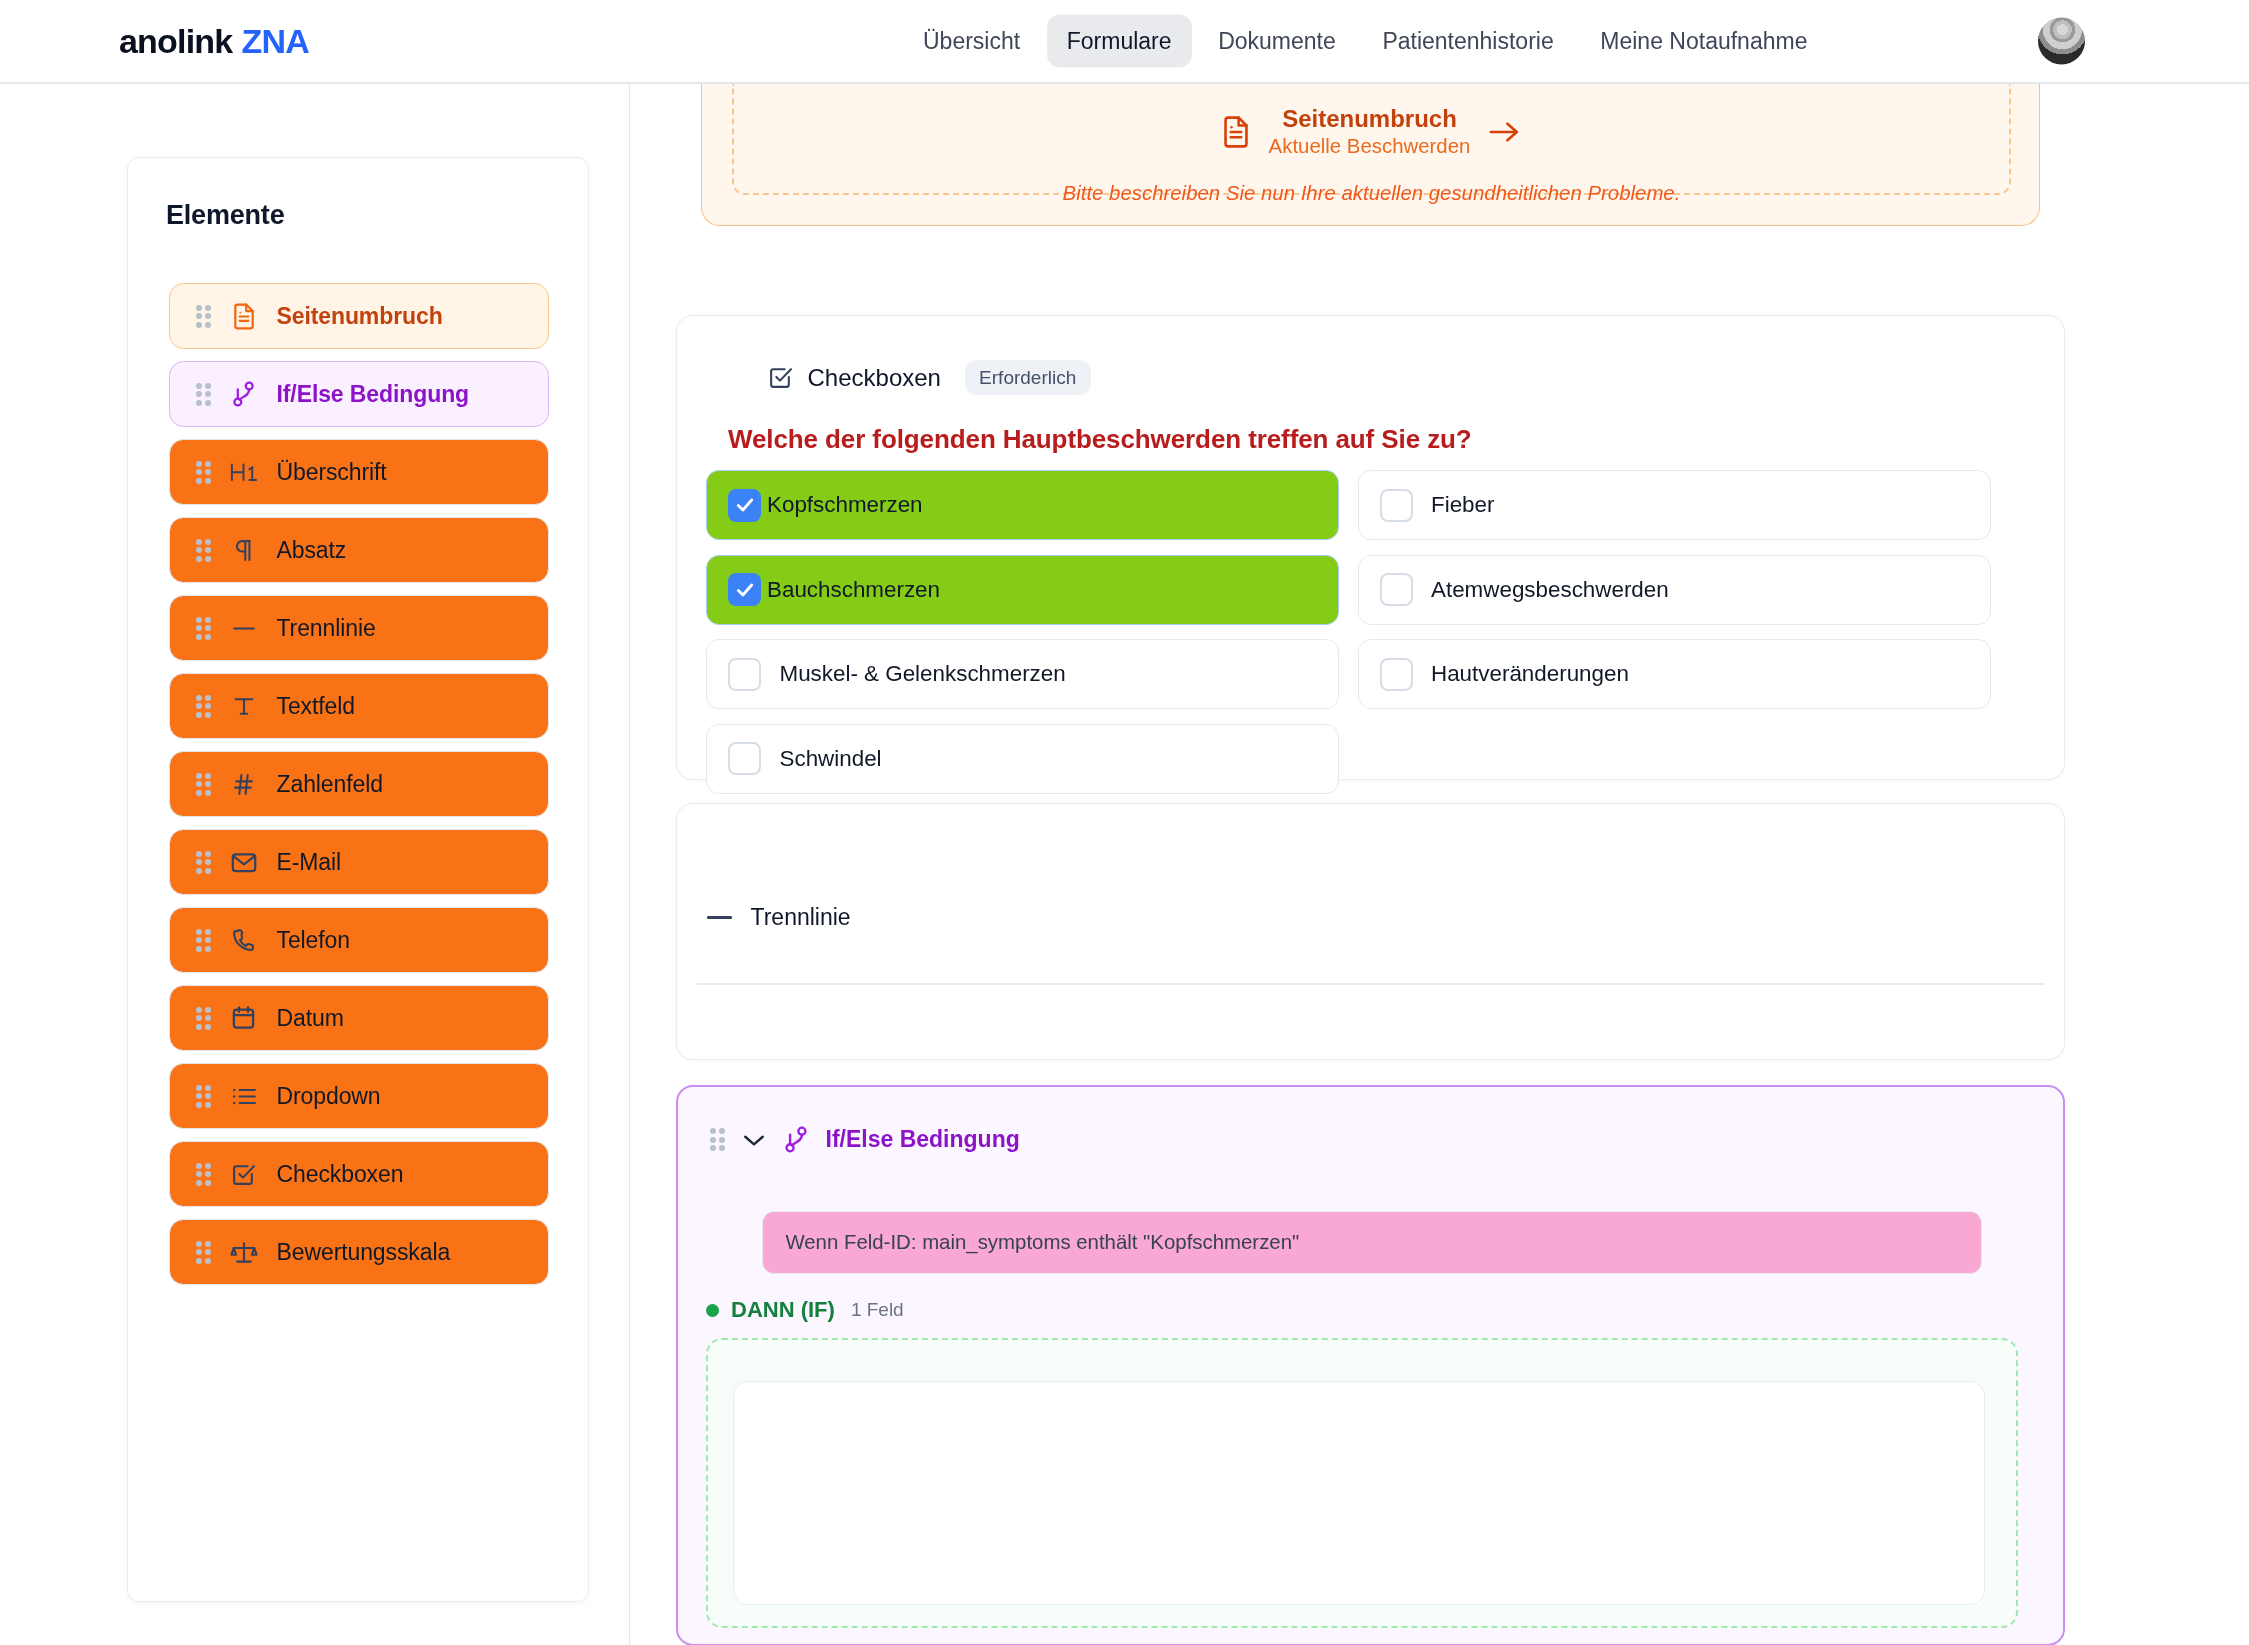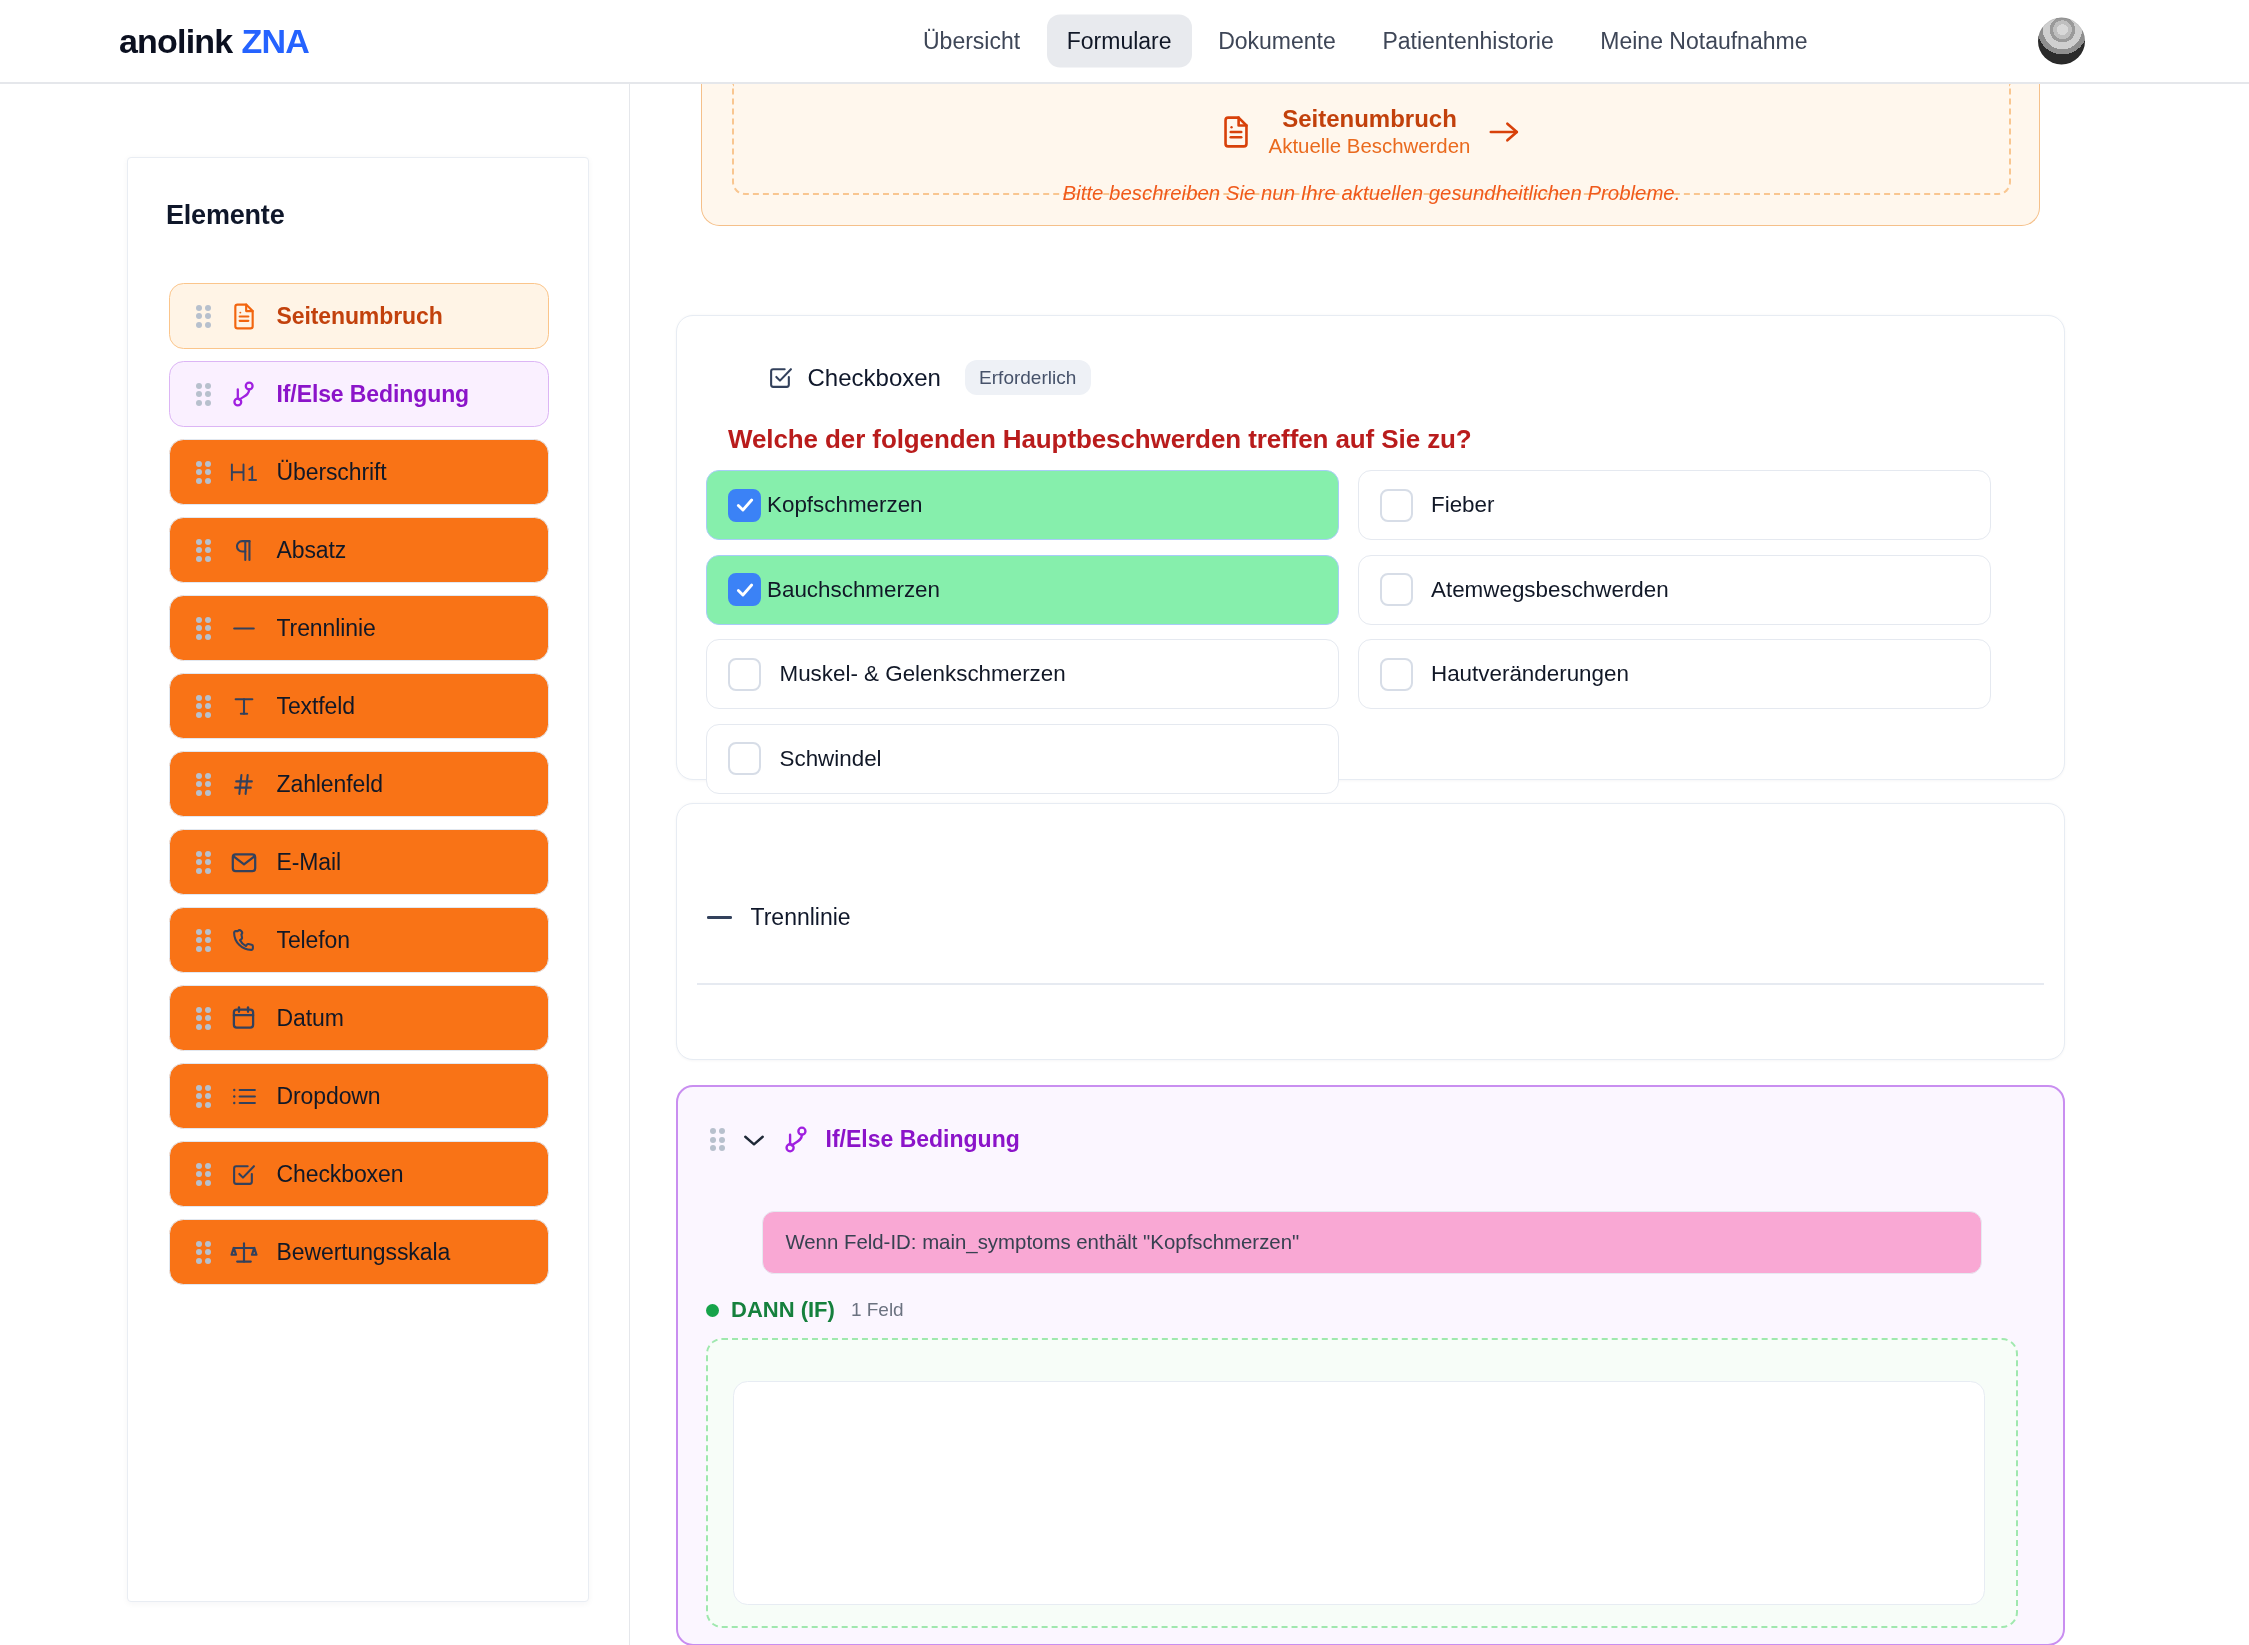--- a/index.html
+++ b/index.html
@@ -97,21 +97,21 @@
 
   
   .elements-panel {
     position: absolute;
     left: 127px;
     top: 157px;
     width: 462px;
     height: 1445px;
     background: #ffffff;
     border: 1.3px solid #e9edf3;
-    border-radius: 4px;
+    border-radius: 12px;
     box-shadow: 0 1.3px 6.6px rgba(16,24,40,.04);
     padding: 0;
     z-index: 12;
   }
   .elements-title {
     position: absolute;
     left: 38px;
     top: 42px;
     font-size: 27px;
     font-weight: 700;
@@ -296,21 +296,21 @@
     border: 1.3px solid #e5e9f0;
     border-radius: 13px;
     background: #ffffff;
     display: flex;
     align-items: center;
     padding-left: 21px;
     gap: 18.5px;
     cursor: pointer;
   }
   .cb-opt.checked {
-    background: #86efac;
+    background: #84cc16;
     border-color: #a8ccf8;
     gap: 6px;
   }
   .cb-box {
     width: 33px; height: 33px;
     border-radius: 8px;
     border: 2px solid #d7dde7;
     background: #ffffff;
     flex: 0 0 auto;
     display: flex;

